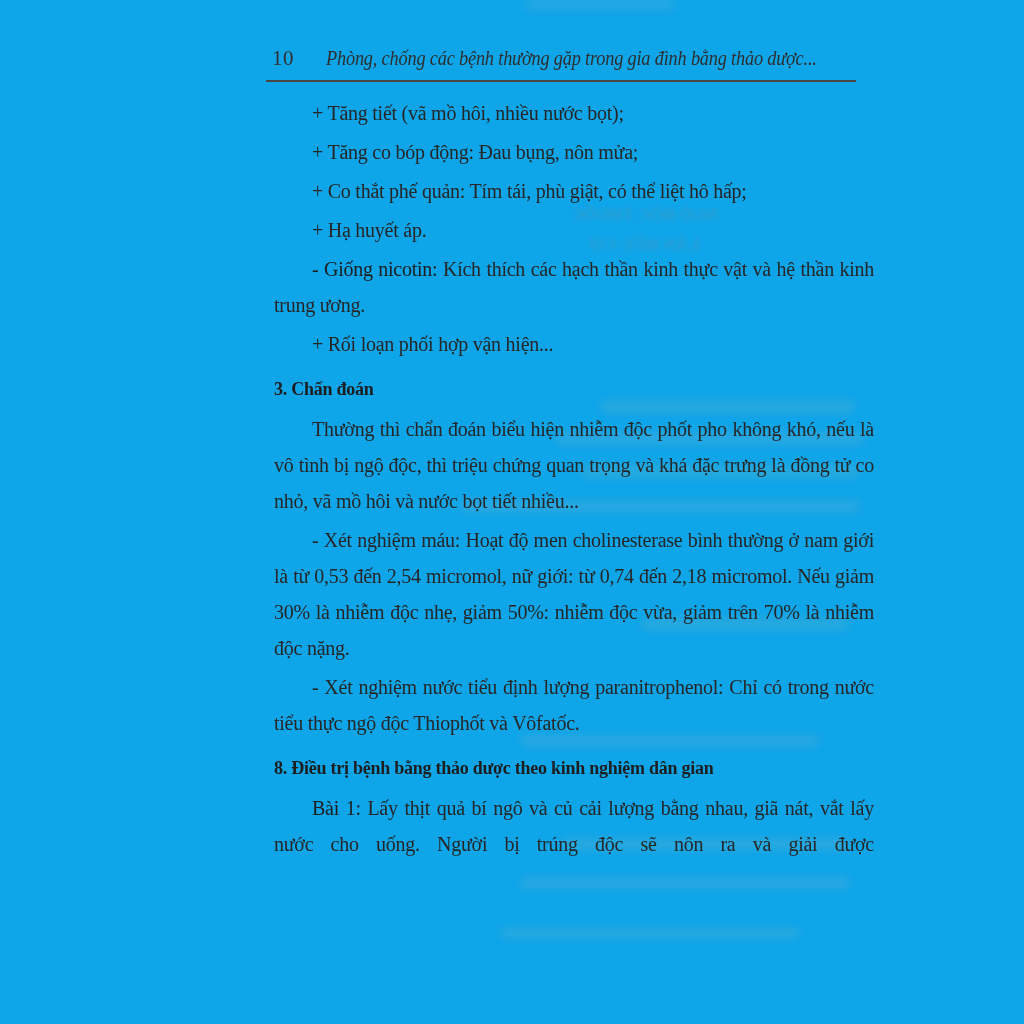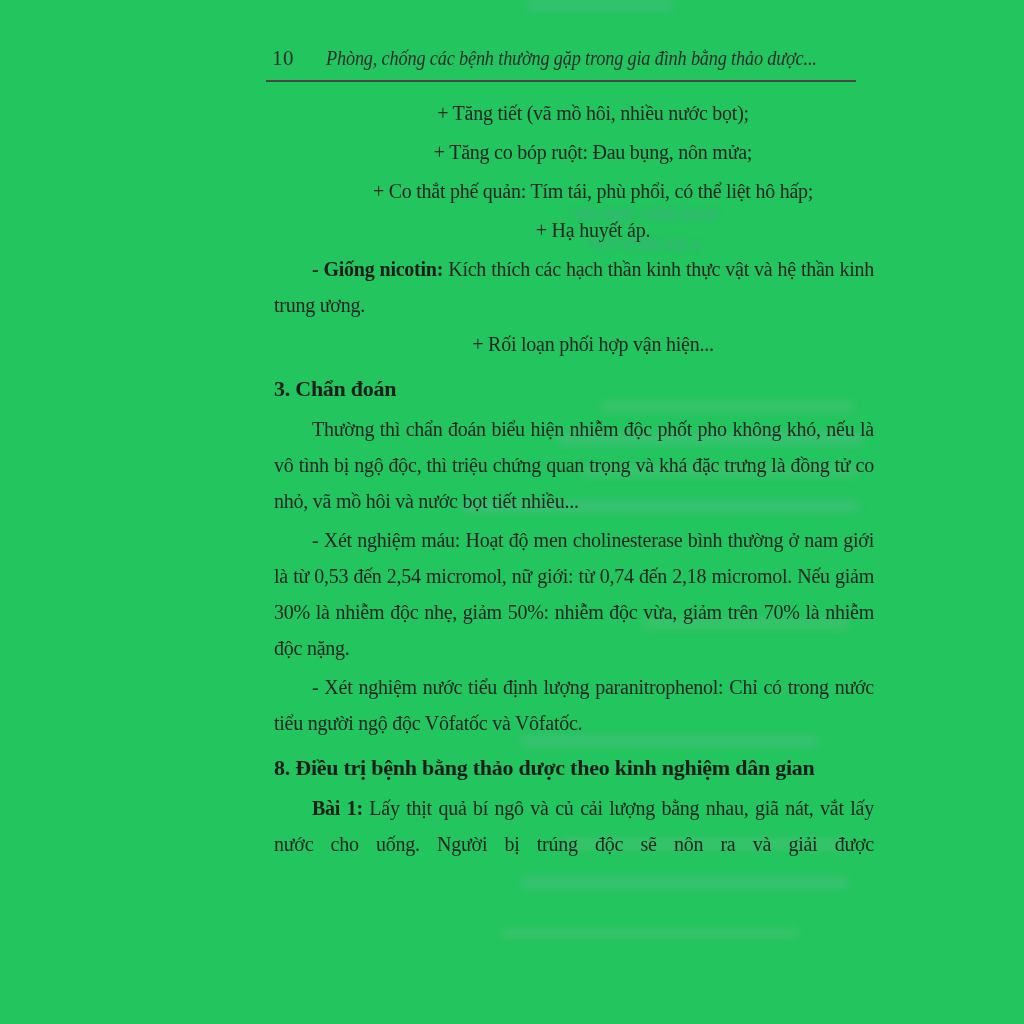--- a/index.html
+++ b/index.html
@@ -1,20 +1,20 @@
 <!DOCTYPE html>
 <html lang="vi"><head>
 <meta charset="utf-8">
 <style>
   html, body { margin: 0; padding: 0; }
   .canvas {
     position: relative;
     width: 1024px;
     height: 1024px;
-    background: #22c55e;
+    background: #0ea5e9;
     overflow: hidden;
     font-family: "Liberation Serif", "DejaVu Serif", serif;
     color: #262626;
   }
 
   
   .header {
     position: absolute;
     left: 272px;
     top: 46px;
@@ -54,31 +54,31 @@
     width: 600px;
     font-size: 20px;
     line-height: 36px;
     letter-spacing: -0.25px;
   }
   .col p {
     margin: 0 0 3px 0;
     text-indent: 38px;
   }
   .justify { text-align: justify; }
-  .oneline { white-space: nowrap; text-align: center; }
+  .oneline { white-space: nowrap; }
   .continued { text-align-last: justify; }
   .sect {
     font-weight: bold;
     text-indent: 0 !important;
     margin: 9px 0 4px 0 !important;
     color: #1d1d1d;
     white-space: nowrap;
-    font-size: 22px;
+    font-size: 18px;
   }
-  .lead { font-weight: bold; color: #1d1d1d; }
+  .lead { font-weight: normal; color: #1d1d1d; }
 
   
   .bleed-title {
     position: absolute;
     left: 540px;
     top: 200px;
     width: 210px;
     text-align: center;
     font-weight: bold;
     font-size: 17px;
@@ -118,30 +118,30 @@
   <div class="smudge green" style="left:580px; top:465px; width:280px; height:13px;"></div>
   <div class="smudge" style="left:460px; top:500px; width:400px; height:13px;"></div>
   <div class="smudge green" style="left:640px; top:618px; width:210px; height:12px;"></div>
   <div class="smudge" style="left:520px; top:735px; width:300px; height:12px;"></div>
   <div class="smudge green" style="left:560px; top:838px; width:290px; height:12px;"></div>
   <div class="smudge" style="left:520px; top:877px; width:330px; height:12px;"></div>
   <div class="smudge green" style="left:500px; top:928px; width:300px; height:10px;"></div>
 
   <div class="col">
     <p class="oneline">+ Tăng tiết (vã mồ hôi, nhiều nước bọt);</p>
-    <p class="oneline">+ Tăng co bóp ruột: Đau bụng, nôn mửa;</p>
-    <p class="oneline">+ Co thắt phế quản: Tím tái, phù phổi, có thể liệt hô hấp;</p>
+    <p class="oneline">+ Tăng co bóp động: Đau bụng, nôn mửa;</p>
+    <p class="oneline">+ Co thắt phế quản: Tím tái, phù giật, có thể liệt hô hấp;</p>
     <p class="oneline">+ Hạ huyết áp.</p>
 
     <p class="justify"><span class="lead">- Giống nicotin:</span><span> Kích thích các hạch thần kinh thực vật và hệ thần kinh trung ương.</span></p>
 
     <p class="oneline">+ Rối loạn phối hợp vận hiện...</p>
 
     <p class="sect">3. Chẩn đoán</p>
     <p class="justify">Thường thì chẩn đoán biểu hiện nhiễm độc phốt pho không khó, nếu là vô tình bị ngộ độc, thì triệu chứng quan trọng và khá đặc trưng là đồng tử co nhỏ, vã mồ hôi và nước bọt tiết nhiều...</p>
     <p class="justify">- Xét nghiệm máu: Hoạt độ men cholinesterase bình thường ở nam giới là từ 0,53 đến 2,54 micromol, nữ giới: từ 0,74 đến 2,18 micromol. Nếu giảm 30% là nhiễm độc nhẹ, giảm 50%: nhiễm độc vừa, giảm trên 70% là nhiễm độc nặng.</p>
-    <p class="justify">- Xét nghiệm nước tiểu định lượng paranitrophenol: Chỉ có trong nước tiểu người ngộ độc Vôfatốc và Vôfatốc.</p>
+    <p class="justify">- Xét nghiệm nước tiểu định lượng paranitrophenol: Chỉ có trong nước tiểu thực ngộ độc Thiophốt và Vôfatốc.</p>
 
     <p class="sect">8. Điều trị bệnh bằng thảo dược theo kinh nghiệm dân gian</p>
     <p class="justify continued"><span class="lead">Bài 1:</span><span> Lấy thịt quả bí ngô và củ cải lượng bằng nhau, giã nát, vắt lấy nước cho uống. Người bị trúng độc sẽ nôn ra và giải được</span></p>
   </div>
 
 </div>
 
 </body></html>

